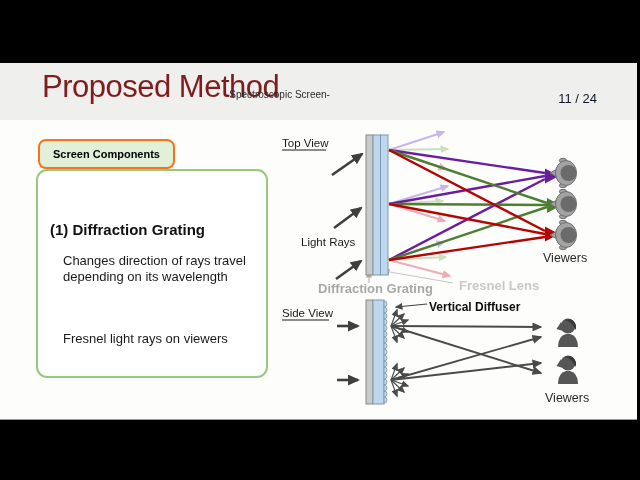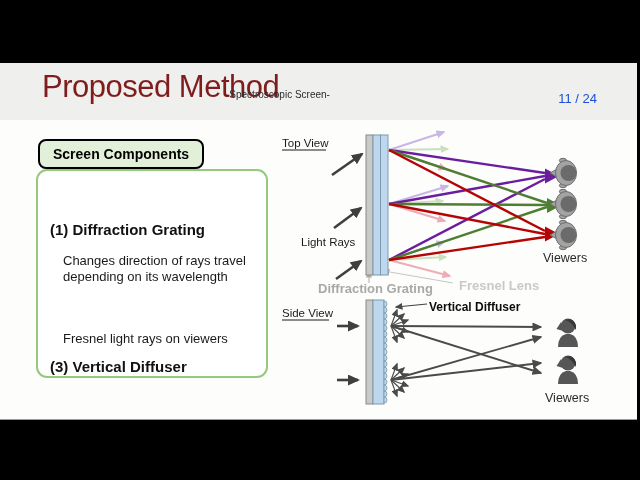--- a/index.html
+++ b/index.html
@@ -15,27 +15,27 @@
     position:absolute;left:0;top:0;width:637px;height:57px;background:#efefee;
   }
   .title{
     position:absolute;left:42px;top:6px;font-size:31px;font-weight:400;
     color:#7f1d1d;letter-spacing:-0.5px;white-space:nowrap;
   }
   .subtitle{
     position:absolute;left:226px;top:26px;font-size:10px;color:#2b2b2b;white-space:nowrap;
   }
   .page-number{
-    position:absolute;right:40px;top:28px;font-size:13px;color:#1d4ed8;white-space:nowrap;
+    position:absolute;right:40px;top:28px;font-size:13px;color:#0f172a;white-space:nowrap;
   }
   .tab{
     position:absolute;left:38px;top:76px;height:26px;z-index:2;
-    background:#e2f0d9;border:2px solid #000000;border-radius:8px;
+    background:#e2f0d9;border:2px solid #f97316;border-radius:8px;
     display:flex;align-items:center;padding:0 13px;
-    font-size:14px;font-weight:bold;color:#000;white-space:nowrap;
+    font-size:11px;font-weight:bold;color:#000;white-space:nowrap;
   }
   .component-box{
     position:absolute;left:36px;top:106px;width:228px;height:205px;z-index:1;
     background:#fff;border:2.5px solid #94c97e;border-radius:11px;
   }
   .item-heading{
     position:absolute;left:12px;font-size:15px;font-weight:bold;color:#111;white-space:nowrap;margin-top:37px;
   }
   .item-desc{
     position:absolute;left:25px;font-size:13px;color:#1a1a1a;line-height:15.5px;
@@ -64,21 +64,20 @@
 
   <div class="tab">
     <span>Screen Components</span>
   </div>
 
   <div class="component-box">
     <div class="item-heading" style="top:13px">(1) Diffraction Grating</div>
     <div class="item-desc" style="top:38px">Changes direction of rays travel
 depending on its wavelength</div>
     <div class="item-desc" style="top:116px">Fresnel light rays on viewers</div>
-    <div class="item-heading" style="top:150px">(3) Vertical Diffuser</div>
   </div>
 
   <svg class="diagram-svg" width="365" height="297" viewBox="275 123 365 297">
     <defs>
       <marker id="mDark" markerUnits="userSpaceOnUse" markerWidth="12" markerHeight="11" refX="10" refY="5.5" orient="auto">
         <path d="M0,0L12,5.5L0,11Z" fill="#3f3f3f"></path>
       </marker>
       <marker id="mGray" markerUnits="userSpaceOnUse" markerWidth="10" markerHeight="9" refX="8.5" refY="4.5" orient="auto">
         <path d="M0,0L10,4.5L0,9Z" fill="#4a4a4a"></path>
       </marker>

